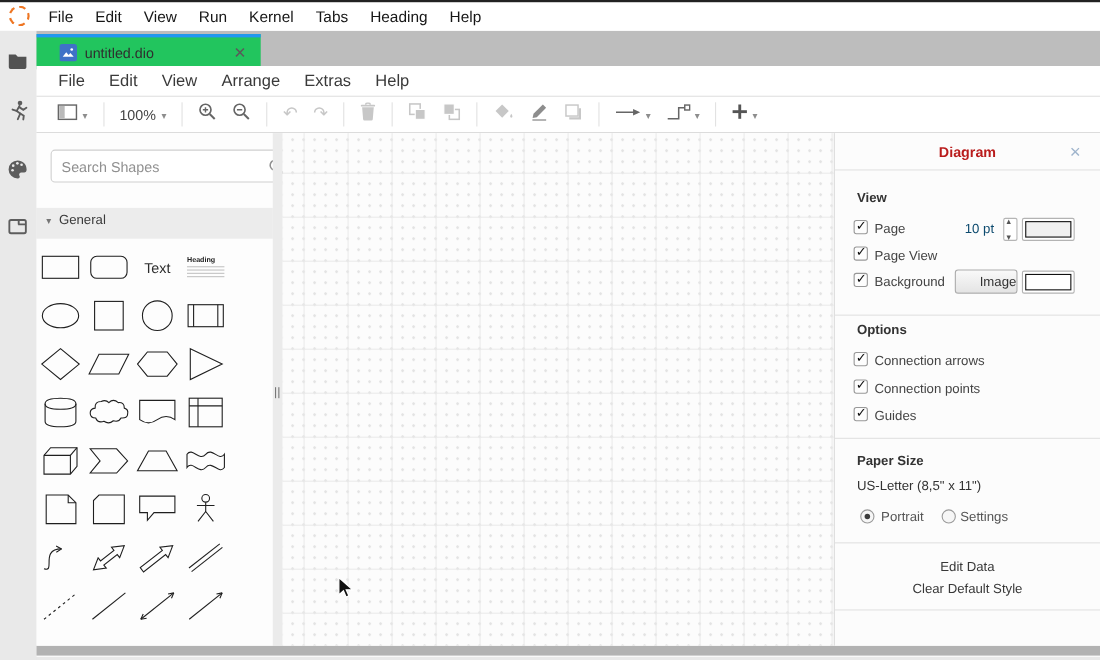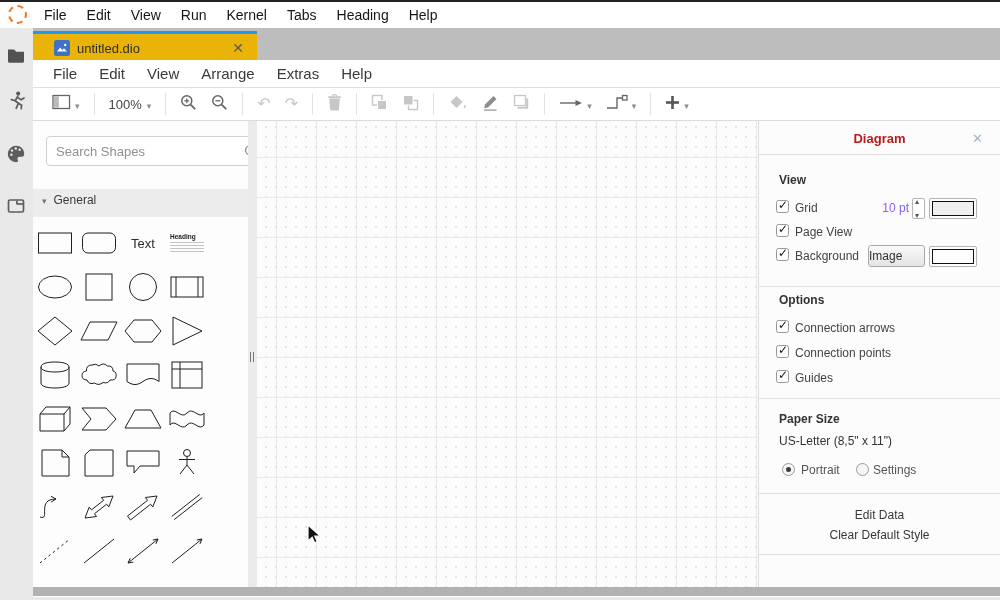--- a/index.html
+++ b/index.html
@@ -9,21 +9,21 @@
 
 #jl-menubar{position:absolute;top:2px;left:0;width:100%;height:26px;background:#fff;z-index:5}
 .jl-logo{position:absolute;left:8px;top:3px;width:19px;height:19px;border:2.5px dashed #ee7623;border-radius:50%}
 #jl-menu{display:flex;margin-left:34px}
 .jl-item{padding:0 10px;font-size:14px;color:#161616;line-height:26px;cursor:default}
 
 #activity-bar{position:absolute;top:28px;left:0;width:33px;height:572px;background:#e9e9e9;z-index:4}
 .act-btn{position:absolute;left:6px;width:22px;height:22px;cursor:pointer}
 
 #tab-bar{position:absolute;top:28px;left:33px;width:967px;height:32px;background:#bdbdbd}
-.tab{position:absolute;left:0;top:3px;width:224px;height:32px;background:#eab308;cursor:pointer}
+.tab{position:absolute;left:0;top:3px;width:204px;height:32px;background:#22c55e;cursor:pointer}
 .tab-accent{position:absolute;top:0;left:0;width:100%;height:3px;background:#2196f3}
 .tab-icon{position:absolute;left:21px;top:9px;width:16px;height:16px}
 .tab-title{position:absolute;left:44px;top:3px;line-height:29px;font-size:13px;color:#2f2f2f}
 .tab-close{position:absolute;right:13px;top:3px;line-height:29px;font-size:14px;color:#5a5a5a;cursor:pointer}
 
 #dio{position:absolute;left:33px;top:60px;width:967px;height:537px;background:#fff}
 #dio-menu{height:28px;border-bottom:1px solid #e0e0e0;display:flex;padding-left:9px}
 .dio-item{padding:0 11px;line-height:27px;font-size:15px;color:#3a3a3a;cursor:default}
 #dio-toolbar{height:33px;border-bottom:1px solid #dcdcdc;display:flex;align-items:center;padding-left:12px}
 .tbtn{display:flex;align-items:center;margin:0 4px;height:24px;padding:0 3px;cursor:pointer}
@@ -58,28 +58,28 @@
 #format-panel{position:absolute;left:725px;top:0;width:242px;height:100%;background:#fcfcfc;border-left:1px solid #dcdcdc;font-size:12px;color:#404040}
 .fp-header{position:absolute;top:0;left:0;width:100%;height:34px;border-bottom:1px solid #e2e2e2}
 .fp-title{position:absolute;width:100%;text-align:center;top:10px;font-weight:bold;font-size:13px;color:#b91c1c;cursor:pointer}
 .fp-close{position:absolute;right:17px;top:10px;font-size:13px;color:#9fb4cc;cursor:pointer}
 .fp-h{position:absolute;left:20px;font-weight:bold;color:#333}
 .row{position:absolute;left:0;width:100%;height:24px}
 .row .lbl{position:absolute;left:36px;line-height:22px;color:#444}
 .cb{position:absolute;left:17px;top:3px;width:13px;height:13px;border:1px solid #989898;border-radius:2.5px;background:#fdfdfd;cursor:pointer}
 .cb::after{content:"✓";position:absolute;left:1px;top:-3px;font-size:12px;color:#111}
 .divider{position:absolute;left:0;width:100%;height:1px;background:#e2e2e2}
-.gridsize{position:absolute;left:118px;width:32px;text-align:right;line-height:22px;color:#8b5cf6}
+.gridsize{position:absolute;left:118px;width:32px;text-align:left;line-height:22px;color:#0c4a6e}
 .stepper{position:absolute;left:153px;top:1px;width:13px;height:21px;border:1px solid #b5b5b5;border-radius:2px;background:#fff;cursor:pointer}
 .stepper::before{content:"▴";position:absolute;top:-2px;left:2px;font-size:8px;color:#555}
 .stepper::after{content:"▾";position:absolute;bottom:-2px;left:2px;font-size:8px;color:#555}
 .swatch{position:absolute;left:170px;top:1px;width:48px;height:21px;border:1px solid #b3b3b3;border-radius:2px;background:#fff;padding:2px;cursor:pointer}
 .swatch>div{width:100%;height:100%;border:1px solid #111}
 .sw-grid>div{background:#f0f0f0}.sw-bg>div{background:#fff}
-.btn{position:absolute;left:109px;top:0;width:57px;height:22px;border:1px solid #ababab;border-radius:3px;background:linear-gradient(#f9f9f9,#e4e4e4);font-size:12px;color:#333;text-align:left;line-height:20px;cursor:pointer}
+.btn{position:absolute;left:109px;top:0;width:57px;height:22px;border:1px solid #ababab;border-radius:3px;background:linear-gradient(#f9f9f9,#e4e4e4);font-size:12px;color:#333;text-align:right;line-height:20px;cursor:pointer}
 .radio{position:absolute;top:4px;width:13px;height:13px;border:1px solid #9a9a9a;border-radius:50%;background:#f6f6f6;cursor:pointer}
 .radio.checked::after{content:"";position:absolute;left:3px;top:3px;width:5px;height:5px;border-radius:50%;background:#3c3c3c}
 .rlbl{position:absolute;line-height:22px;color:#555;cursor:pointer}
 .papersize{position:absolute;left:20px;color:#333;cursor:pointer}
 .fp-link{position:absolute;width:100%;text-align:center;font-size:12px;color:#383838;cursor:pointer}
 #dio-bottombar{width:100%;height:9px;background:#b2b2b2}
 #cursor{position:absolute;left:307px;top:524px;z-index:50;pointer-events:none}
 </style>
 </head>
 <body>
@@ -452,21 +452,21 @@
     <aside id="format-panel">
       <div class="fp-header">
         <span class="fp-title">Diagram</span>
         <span class="fp-close">✕</span>
       </div>
 
       <div class="fp-h" style="top:52px">View</div>
 
       <div class="row" style="top:76px">
         <span class="cb"></span>
-        <span class="lbl">Grid</span>
+        <span class="lbl">Page</span>
         <span class="gridsize"><span>10</span> <span>pt</span></span>
         <span class="stepper"></span>
         <span class="swatch sw-grid">
             <div></div>
           </span>
       </div>
 
       <div class="row" style="top:100px">
         <span class="cb"></span>
         <span class="lbl">Page View</span>

